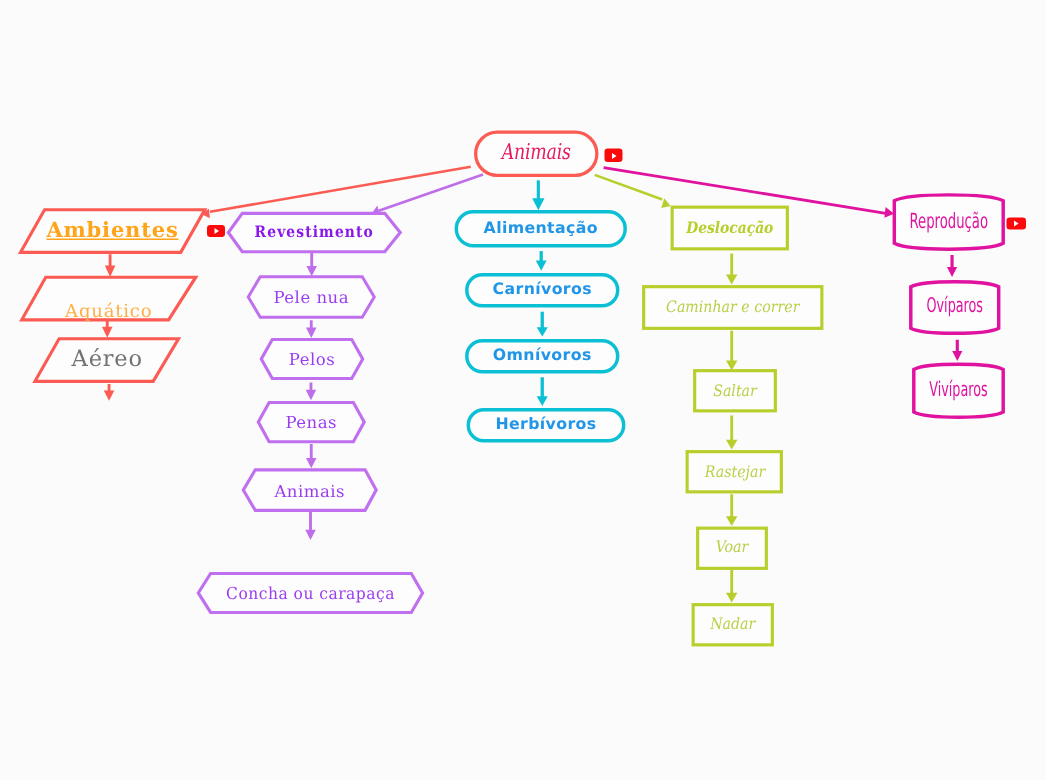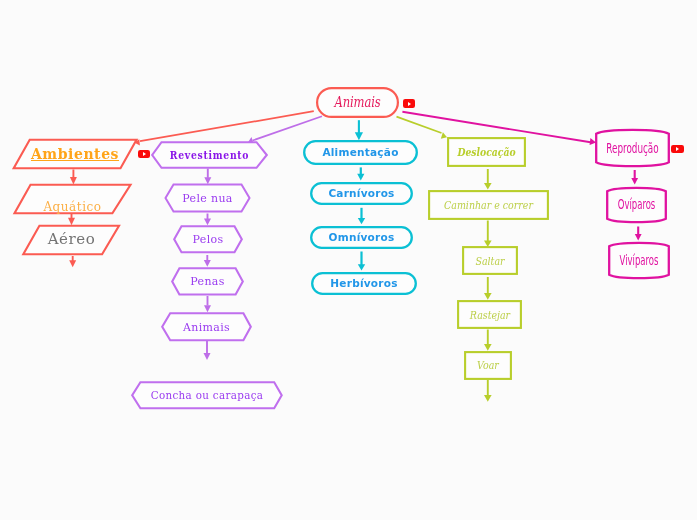--- a/index.html
+++ b/index.html
@@ -232,20 +232,26 @@
     <span class="lbl f-script2" style="color:#BCCF48;font-size:10.5px;transform:scaleX(0.90);">Rastejar</span>
   </div>
 
   <div class="node" style="left:464px;top:351px;width:48px;height:29px;">
     <svg width="48" height="29" viewBox="0 0 48 29">
       <rect x="1.1" y="1.1" width="45.8" height="26.8" fill="#fdfdfd" stroke="#B8CE2B" stroke-width="2.1"></rect>
     </svg>
     <span class="lbl f-script2" style="color:#BCCF48;font-size:10.5px;transform:scaleX(0.90);">Voar</span>
   </div>
 
+  <div class="node" style="left:461px;top:402px;width:55px;height:29px;">
+    <svg width="55" height="29" viewBox="0 0 55 29">
+      <rect x="1.1" y="1.1" width="52.8" height="26.8" fill="#fdfdfd" stroke="#B8CE2B" stroke-width="2.1"></rect>
+    </svg>
+    <span class="lbl f-script2" style="color:#BCCF48;font-size:10.5px;transform:scaleX(0.90);">Nadar</span>
+  </div>
 
   <div class="node" style="left:595px;top:128px;width:75px;height:40px;">
     <svg width="75" height="40" viewBox="0 0 75 40">
       <path d="M1.2,5.8 C11,0.6 64,0.6 73.8,5.8 L73.8,34.2 C64,39.4 11,39.4 1.2,34.2 Z" fill="#fdfdfd" stroke="#E012A0" stroke-width="2.3"></path>
     </svg>
     <span class="lbl f-cond" style="color:#E012A0;font-size:14px;transform:scaleX(0.70);">Reprodução</span>
   </div>
   <div class="yt" style="left:671.3px;top:144.8px;">
     <i></i>
   </div>

